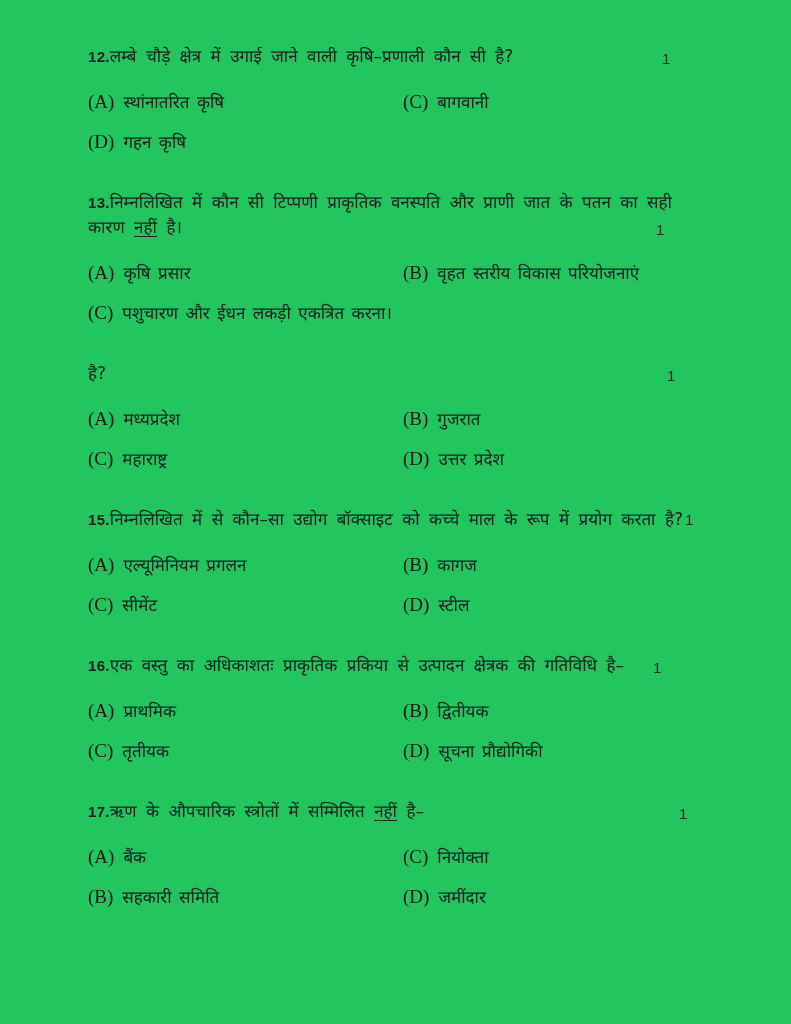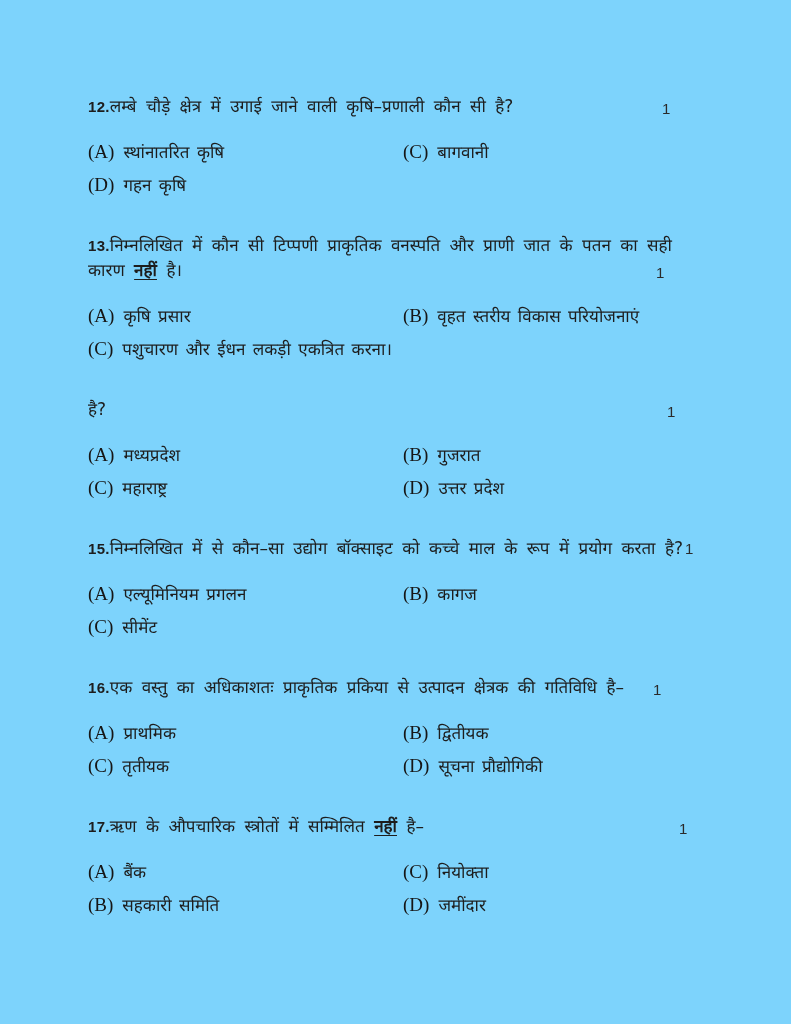--- a/index.html
+++ b/index.html
@@ -5,22 +5,22 @@
   html, body {
     margin: 0;
     padding: 0;
     background: #ffffff;
   }
   .page {
     position: relative;
     width: 791px;
     height: 1024px;
     box-sizing: border-box;
-    background: #7dd3fc;
-    padding: 94px 86px 0 88px;
+    background: #22c55e;
+    padding: 44px 86px 0 88px;
     overflow: hidden;
     font-family: "DejaVu Sans", sans-serif;
     color: #1d1d1d;
   }
   .question {
     margin-bottom: 35px;
   }
   .q-text {
     position: relative;
   }
@@ -32,42 +32,42 @@
     word-spacing: 4px;
     color: #1d1d1d;
   }
   .q-num {
     font-family: "Liberation Sans", sans-serif;
     font-weight: 600;
     font-size: 15px;
     letter-spacing: 0.3px;
   }
   .emph {
-    font-weight: bold;
+    font-weight: normal;
     text-decoration: underline;
     text-underline-offset: 3px;
   }
   .marks {
     position: absolute;
     top: 2px;
     font-family: "Liberation Sans", sans-serif;
     font-size: 15px;
     font-weight: 500;
     color: #2a2a2a;
     word-spacing: normal;
   }
   .marks.inline {
     position: static;
     margin-left: 2px;
   }
   .options {
     margin-top: 20px;
     display: grid;
     grid-template-columns: 315px auto;
-    row-gap: 7px;
+    row-gap: 14px;
   }
   .option {
     font-size: 17px;
     line-height: 25px;
     white-space: nowrap;
     word-spacing: 2px;
   }
   .opt-label {
     font-family: "Liberation Serif", serif;
     font-size: 19px;
@@ -119,20 +119,21 @@
   </div>
 
   <div class="question">
     <div class="q-text">
         <div class="q-line"><span class="q-num">15.</span><span>निम्नलिखित में से कौन–सा उद्योग बॉक्साइट को कच्चे माल के रूप में प्रयोग करता है?</span><span class="marks inline">1</span></div>
       </div>
     <div class="options">
         <div class="option"><span class="opt-label">(A)</span><span class="opt-text">एल्यूमिनियम प्रगलन</span></div>
         <div class="option"><span class="opt-label">(B)</span><span class="opt-text">कागज</span></div>
         <div class="option"><span class="opt-label">(C)</span><span class="opt-text">सीमेंट</span></div>
+        <div class="option"><span class="opt-label">(D)</span><span class="opt-text">स्टील</span></div>
       </div>
   </div>
 
   <div class="question">
     <div class="q-text">
         <div class="q-line"><span class="q-num">16.</span><span>एक वस्तु का अधिकाशतः प्राकृतिक प्रकिया से उत्पादन क्षेत्रक की गतिविधि है–</span><span class="marks" style="left: 565px;">1</span></div>
       </div>
     <div class="options">
         <div class="option"><span class="opt-label">(A)</span><span class="opt-text">प्राथमिक</span></div>
         <div class="option"><span class="opt-label">(B)</span><span class="opt-text">द्वितीयक</span></div>

